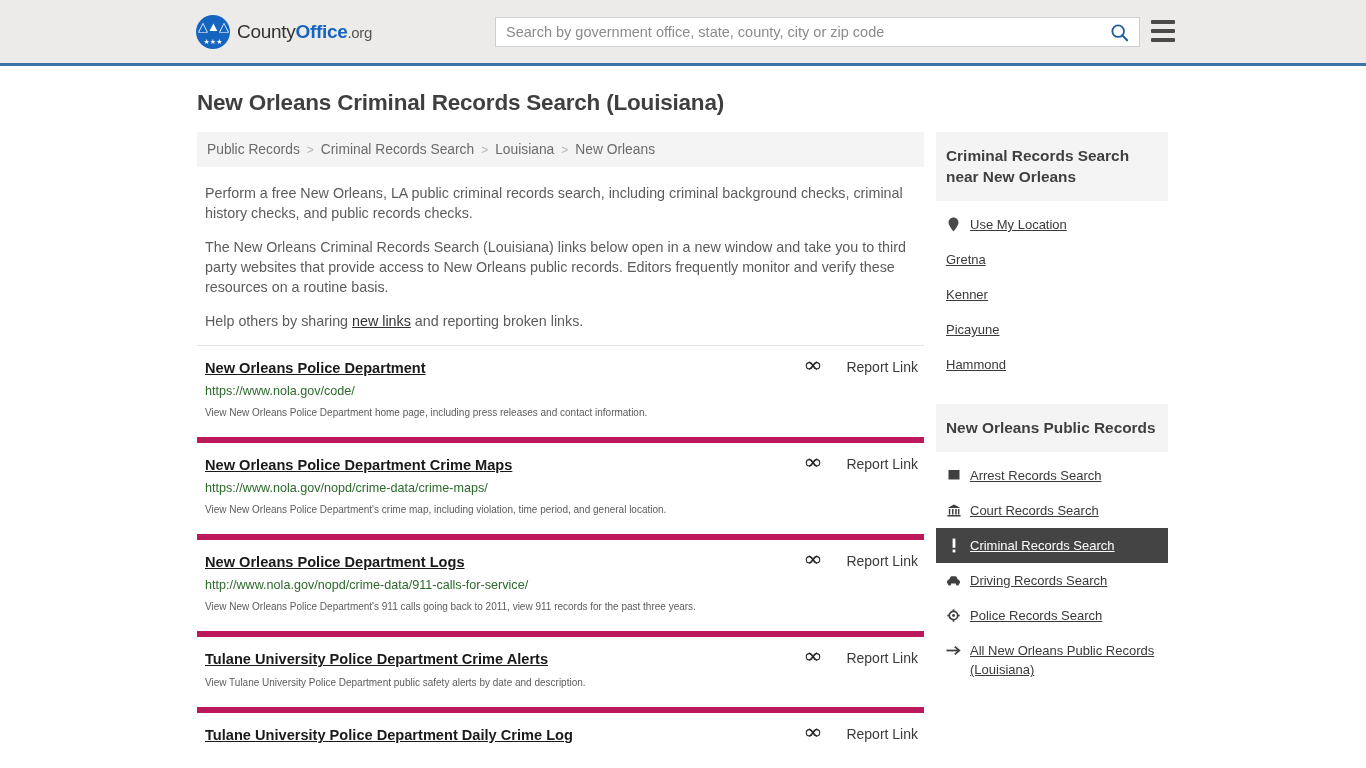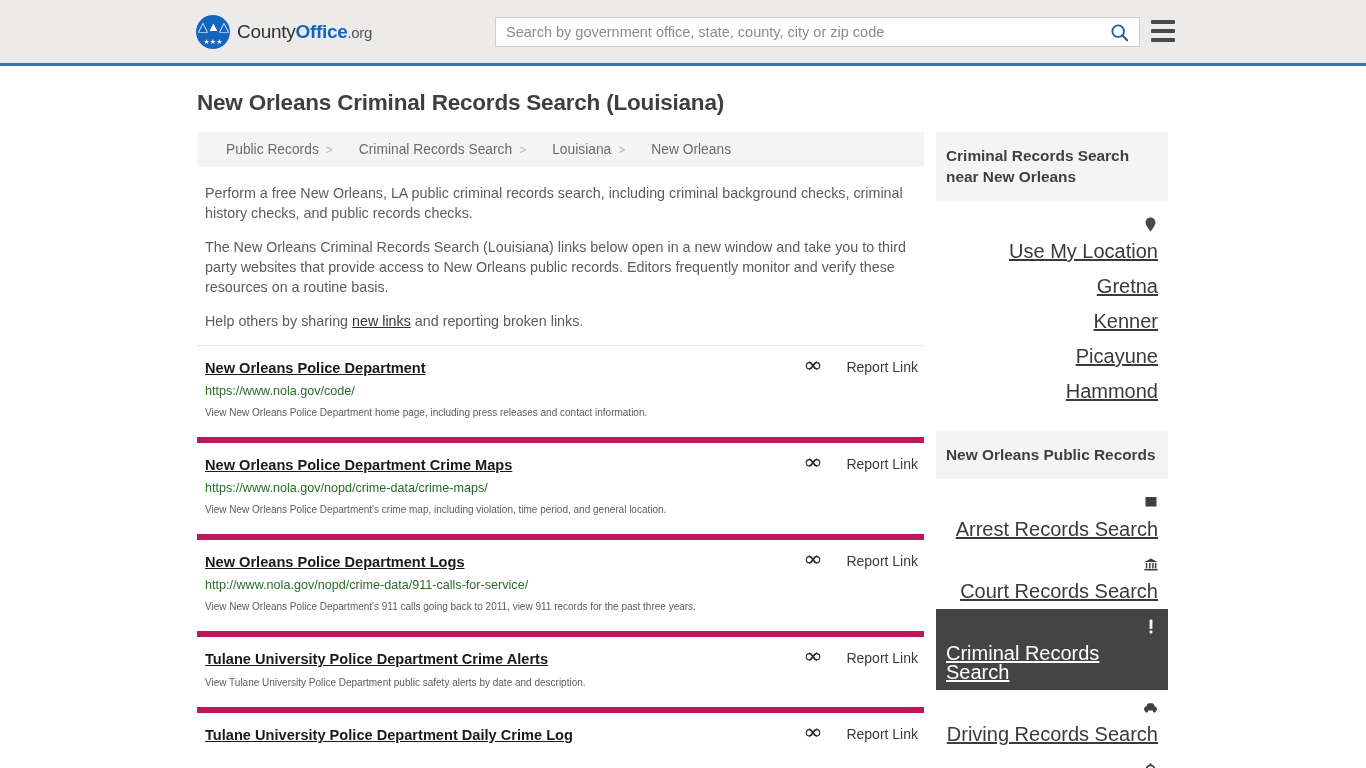--- a/index.html
+++ b/index.html
@@ -134,21 +134,20 @@
     font-size: 13.8px;
     color: #6b6b6b;
     display: flex;
     flex-wrap: wrap;
     align-items: center;
     gap: 0px;
   }
   .breadcrumb a {
     color: #6b6b6b;
     text-decoration: none;
-    margin-left: 19px;
   }
   .breadcrumb .sep {
     color: #b5b5b5;
     margin: 0 7px;
     font-size: 12px;
   }
 
   
   .intro {
     font-size: 14.3px;
@@ -215,28 +214,27 @@
     background: #f4f4f4;
     padding: 13px 10px 14px 10px;
     font-size: 15.4px;
     font-weight: bold;
     color: #3f3f3f;
     line-height: 21px;
   }
   .side-list { padding: 6px 0 0 0; }
   .side-item {
     display: flex;
-    align-items: flex-end;
+    align-items: flex-start;
     gap: 9px;
     padding: 8px 10px;
-    font-size: 20px;
+    font-size: 13px;
     line-height: 19px;
     color: #3a3a3a;
     cursor: pointer;
-    flex-direction: column;
   }
   .side-item .label {
     text-decoration: underline;
   }
   .side-item.active {
     background: #444444;
     color: #ffffff;
   }
   .side-item.no-icon { padding-left: 10px; }
   .ico {

